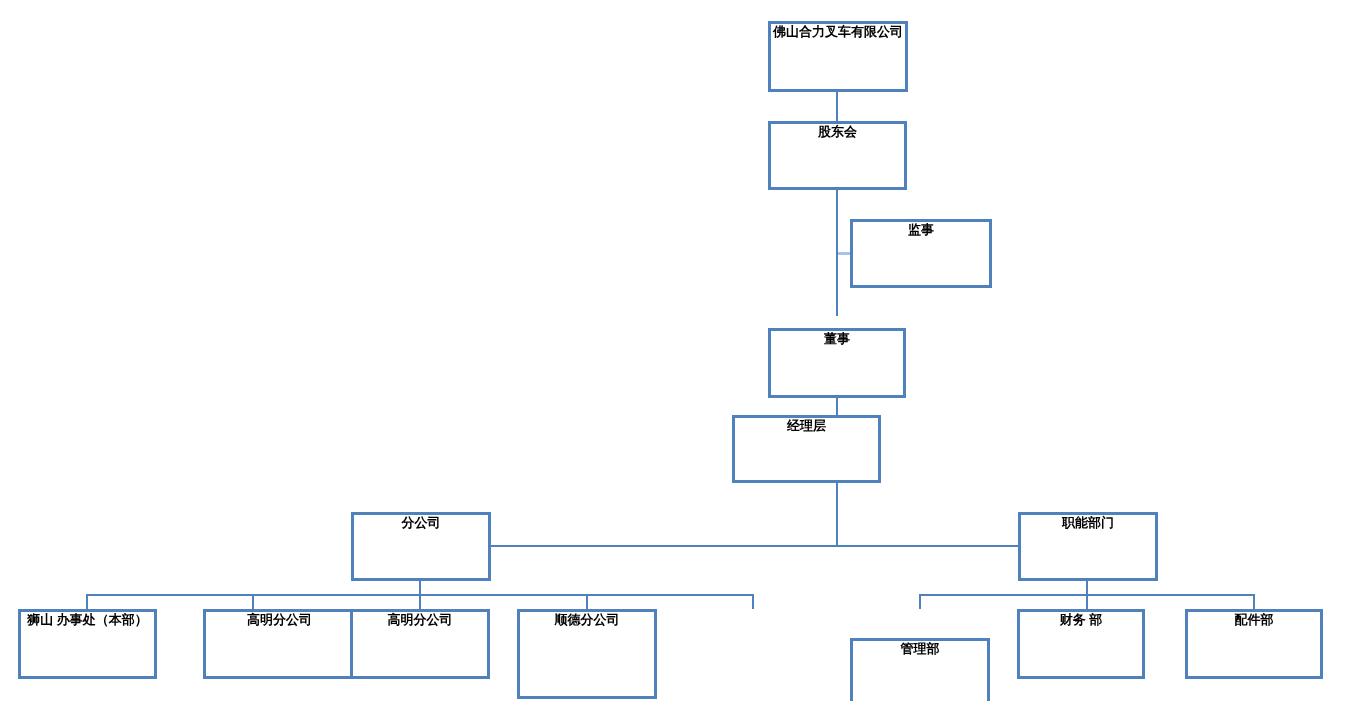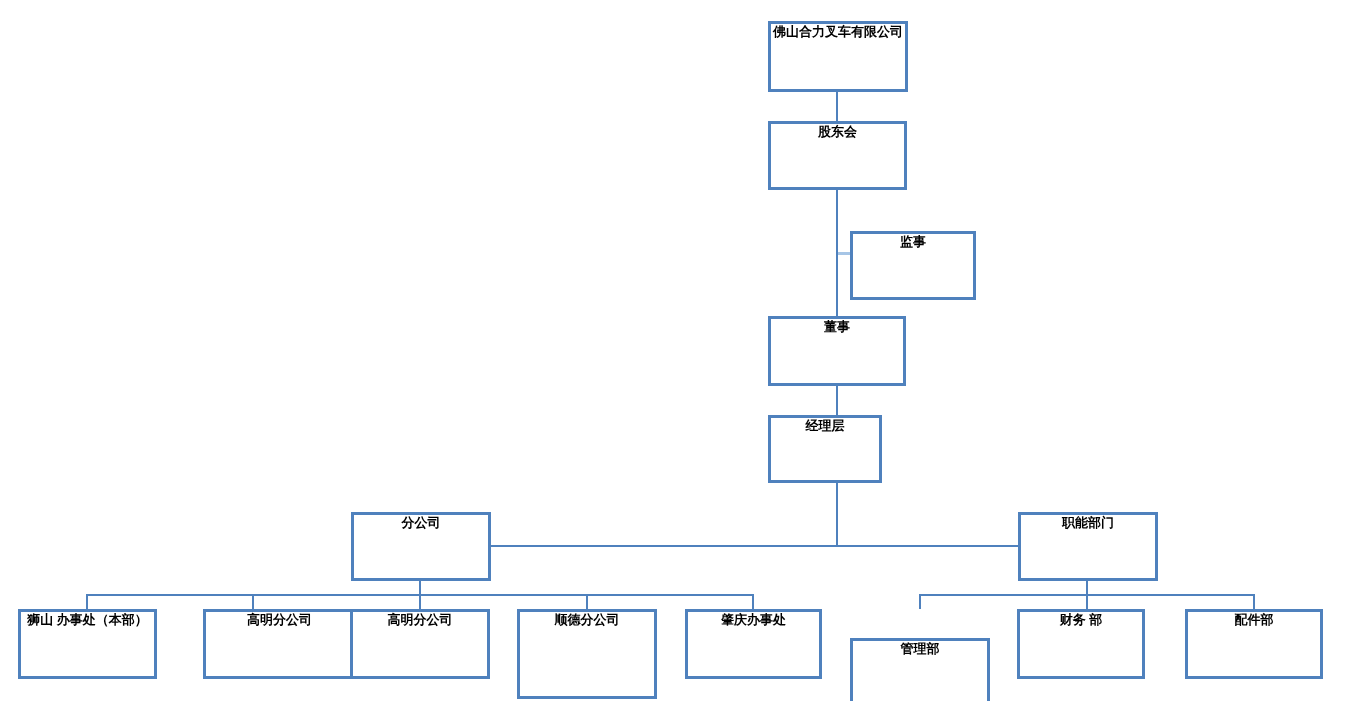--- a/index.html
+++ b/index.html
@@ -58,29 +58,29 @@
   <div class="line" style="left:1253px;top:595px;width:2px;height:14px"></div>
 
   <div class="node" style="left:768px;top:21px;width:140px;height:71px">
     <span>佛山合力叉车有限公司</span>
   </div>
 
   <div class="node" style="left:768px;top:121px;width:139px;height:69px">
     <span>股东会</span>
   </div>
 
-  <div class="node" style="left:850px;top:231px;width:126px;height:69px">
+  <div class="node" style="left:850px;top:219px;width:142px;height:69px">
     <span>监事</span>
   </div>
 
-  <div class="node" style="left:768px;top:316px;width:138px;height:70px">
+  <div class="node" style="left:768px;top:328px;width:138px;height:70px">
     <span>董事</span>
   </div>
 
-  <div class="node" style="left:768px;top:415px;width:114px;height:68px">
+  <div class="node" style="left:732px;top:415px;width:149px;height:68px">
     <span>经理层</span>
   </div>
 
   <div class="node" style="left:351px;top:512px;width:140px;height:69px">
     <span>分公司</span>
   </div>
 
   <div class="node" style="left:1018px;top:512px;width:140px;height:69px">
     <span>职能部门</span>
   </div>
@@ -94,23 +94,20 @@
   </div>
 
   <div class="node" style="left:350px;top:609px;width:140px;height:70px">
     <span>高明分公司</span>
   </div>
 
   <div class="node" style="left:517px;top:609px;width:140px;height:90px">
     <span>顺德分公司</span>
   </div>
 
-  <div class="node" style="left:685px;top:609px;width:137px;height:70px">
-    <span>肇庆办事处</span>
-  </div>
 
   <div class="node" style="left:850px;top:638px;width:140px;height:76px">
     <span>管理部</span>
   </div>
 
   <div class="node" style="left:1017px;top:609px;width:128px;height:70px">
     <span>财务 部</span>
   </div>
 
   <div class="node" style="left:1185px;top:609px;width:138px;height:70px">

